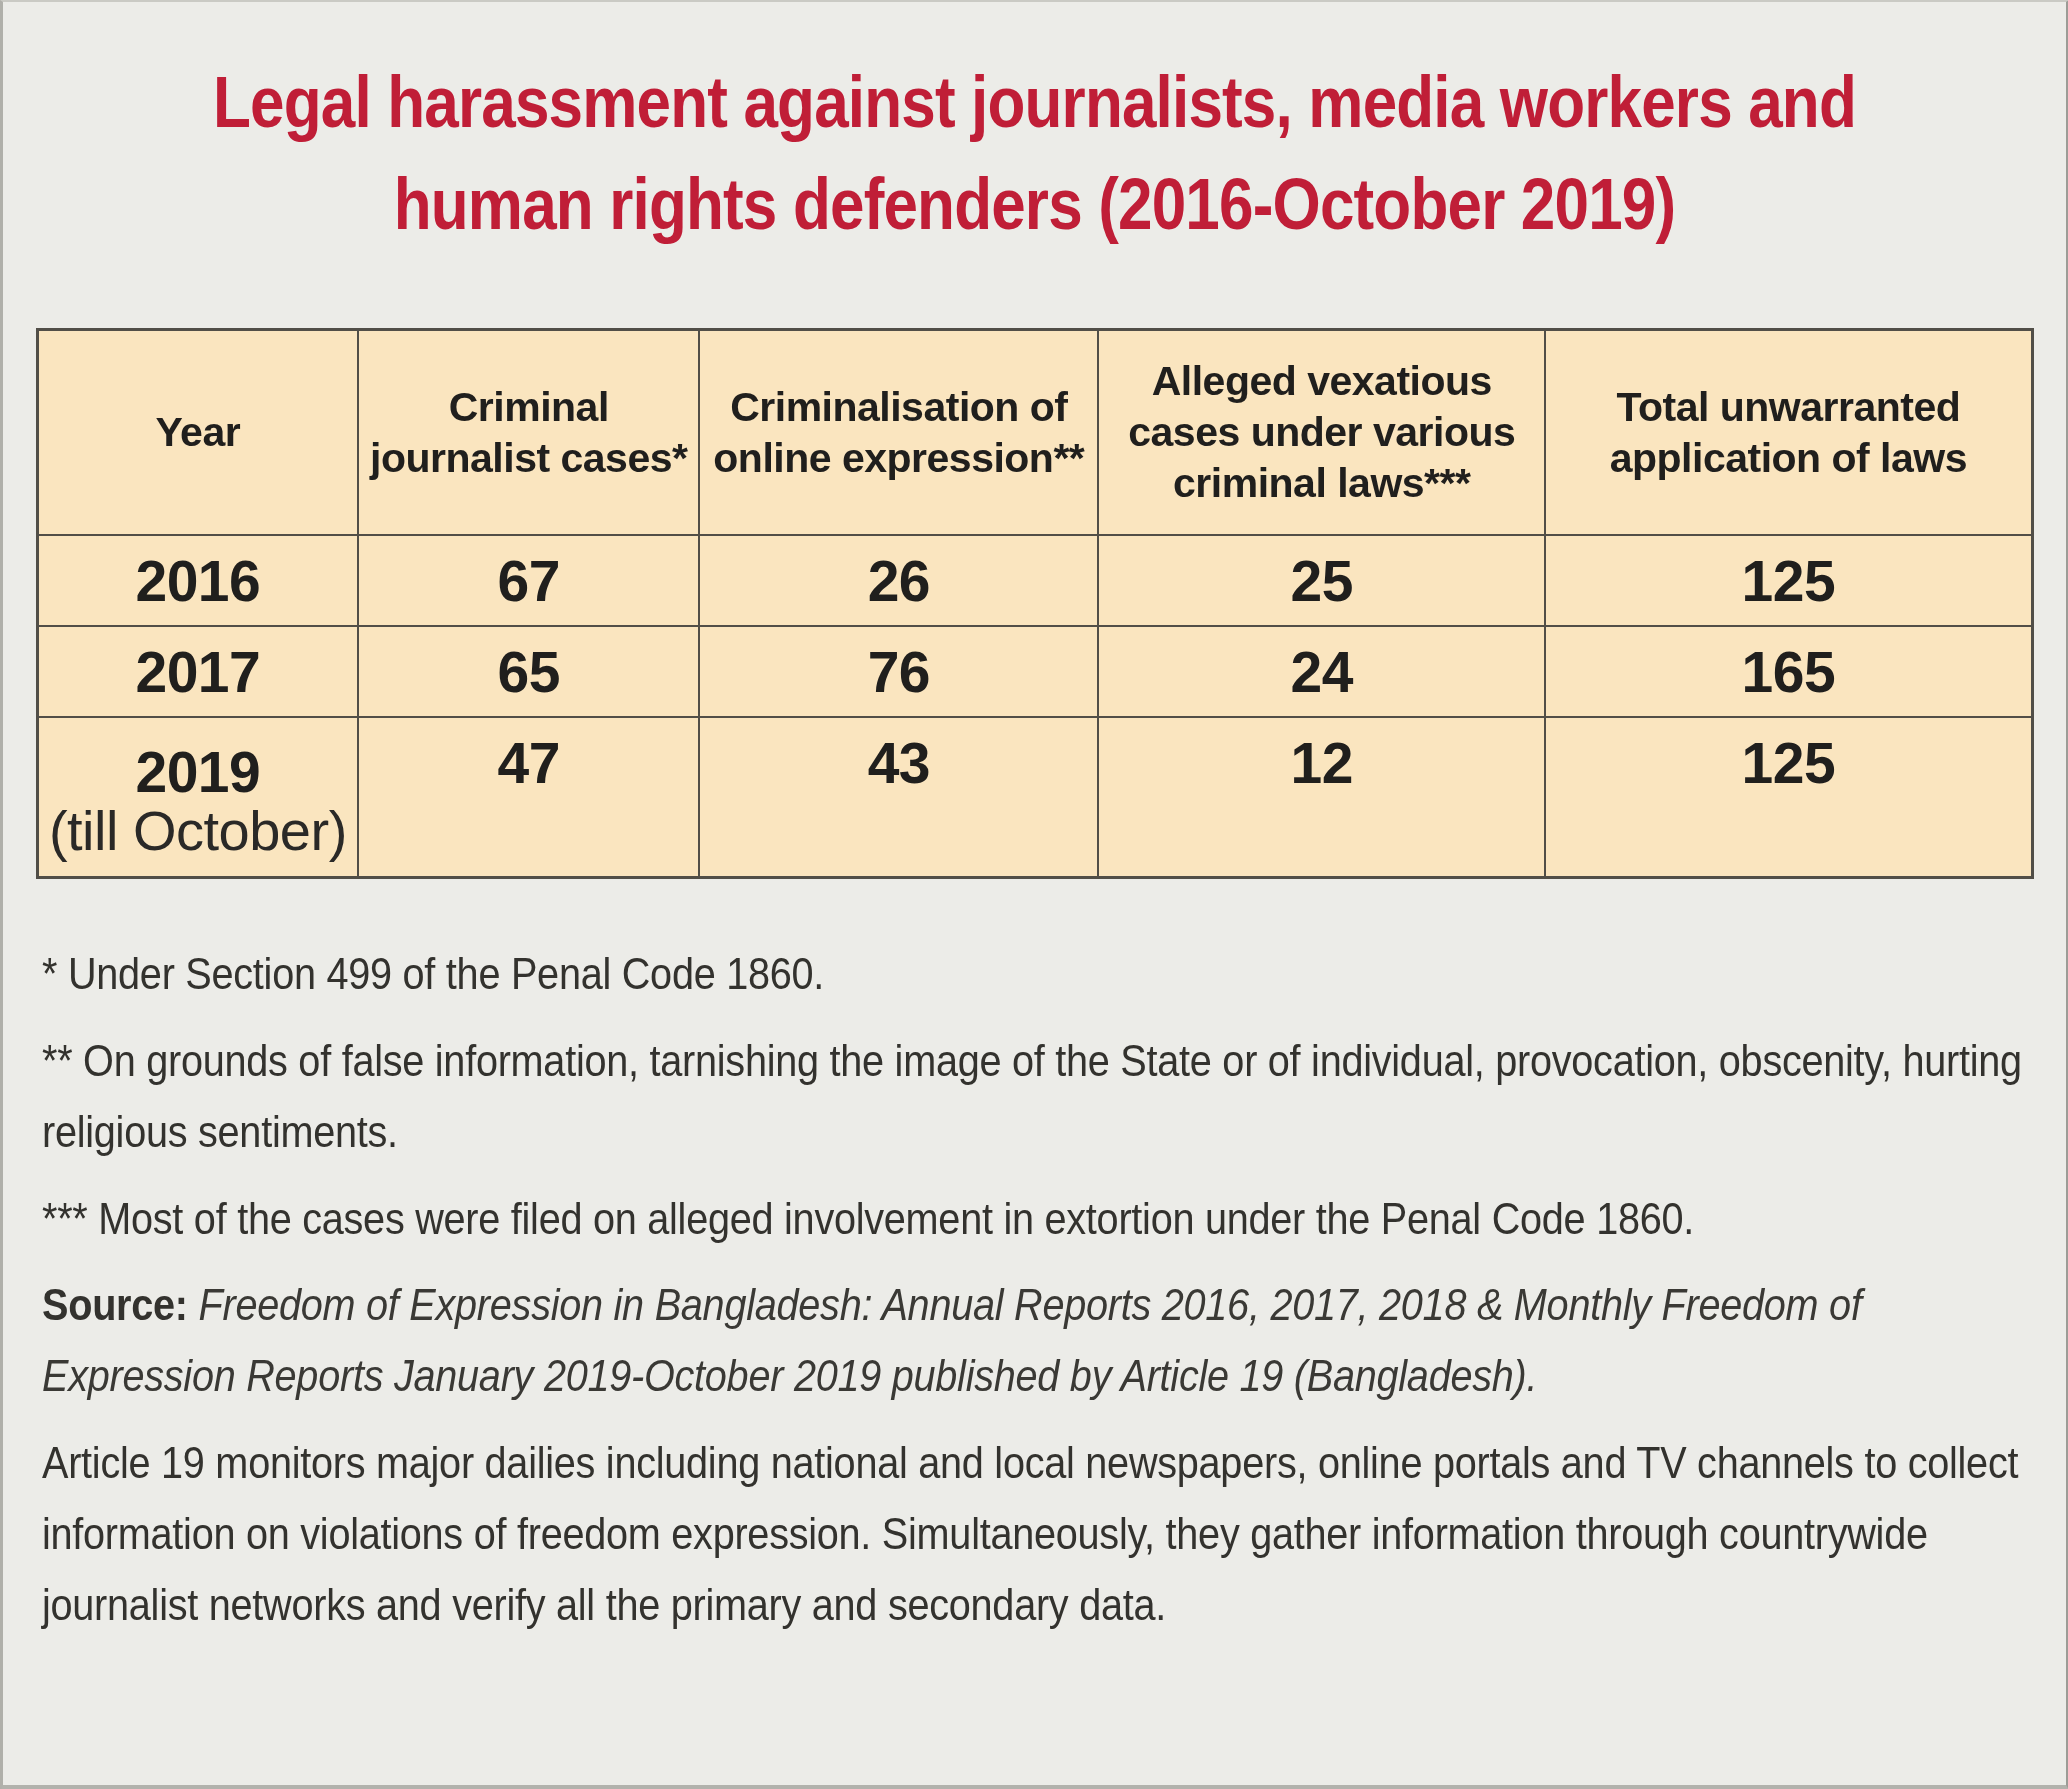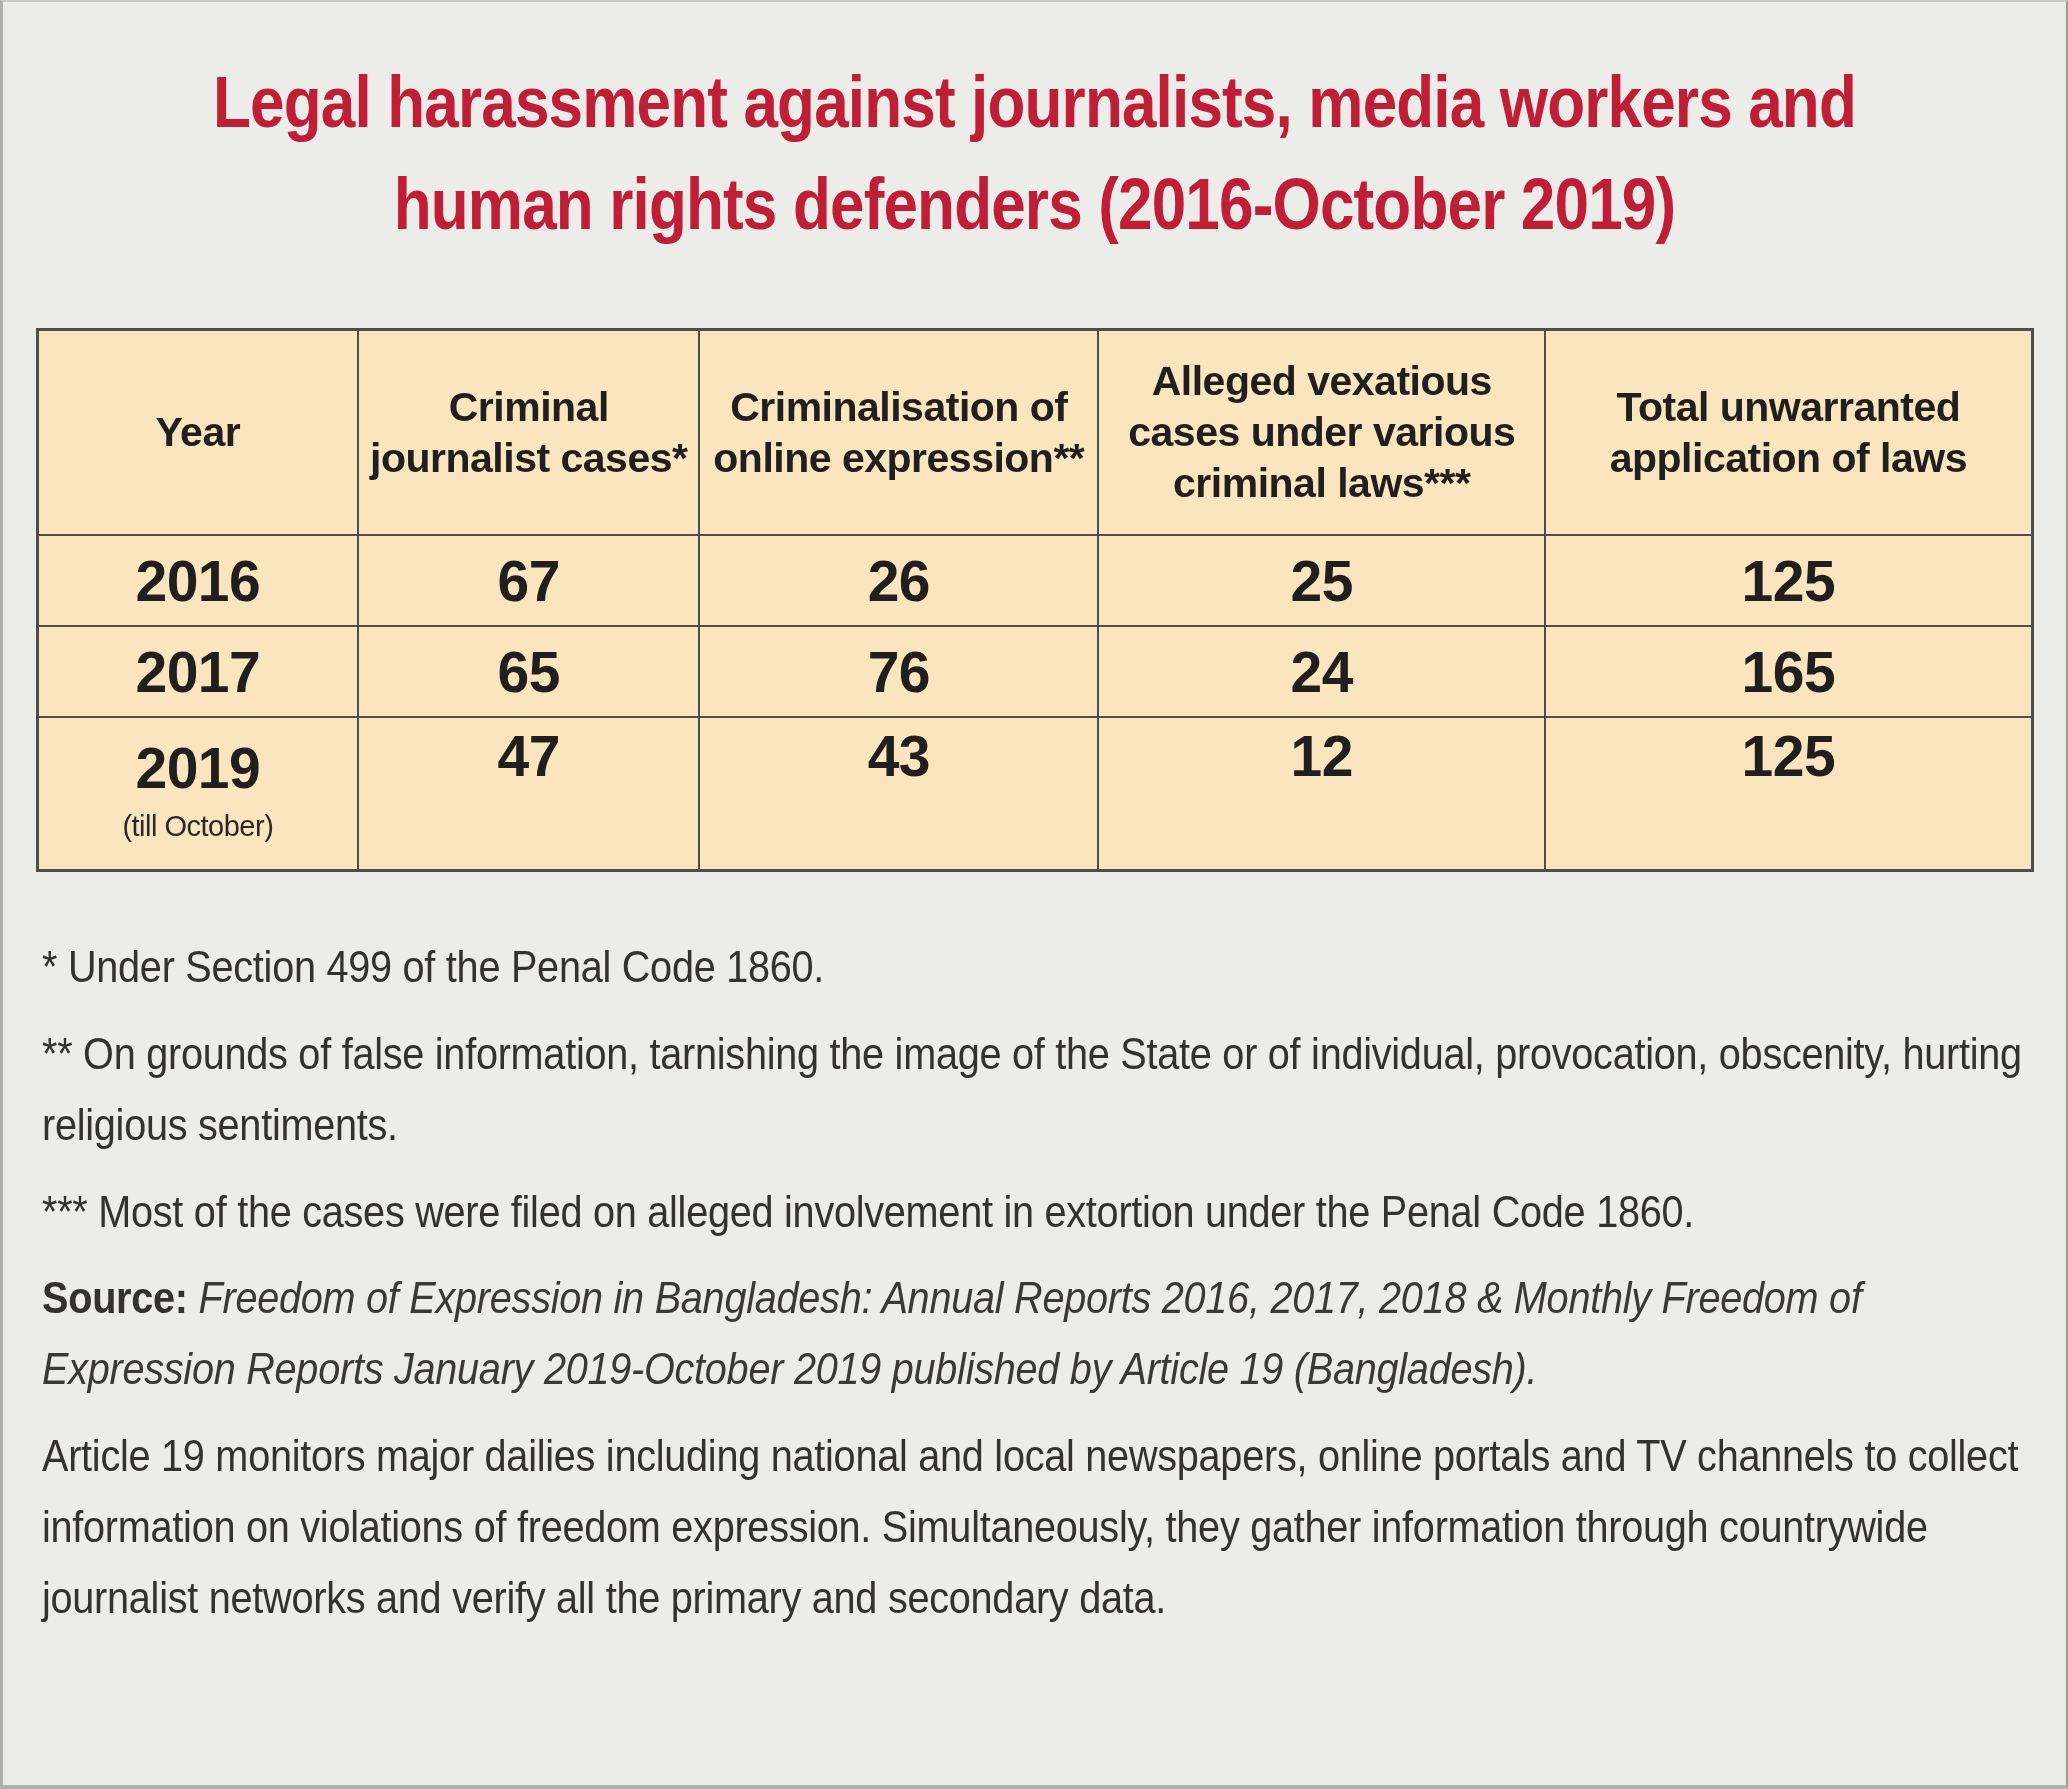--- a/index.html
+++ b/index.html
@@ -54,23 +54,23 @@
     font-weight: bold;
     letter-spacing: -0.5px;
   }
   table.data tbody td {
     height: 89px;
     font-size: 57px;
     font-weight: bold;
     letter-spacing: -0.5px;
   }
   table.data tbody tr.tall td { height: 146px; }
-  table.data tbody tr.tall td.val { vertical-align: top; padding-top: 5px; }
+  table.data tbody tr.tall td.val { vertical-align: top; padding-top: 12px; }
   .year-note {
-    font-size: 29px;
+    font-size: 56px;
     font-weight: normal;
     line-height: 51px;
     letter-spacing: -0.5px;
     color: #2A2927;
   }
   .notes {
     margin: 59px 0 0 39px;
     width: 2266px;
     transform: scaleX(0.881);
     transform-origin: left top;

